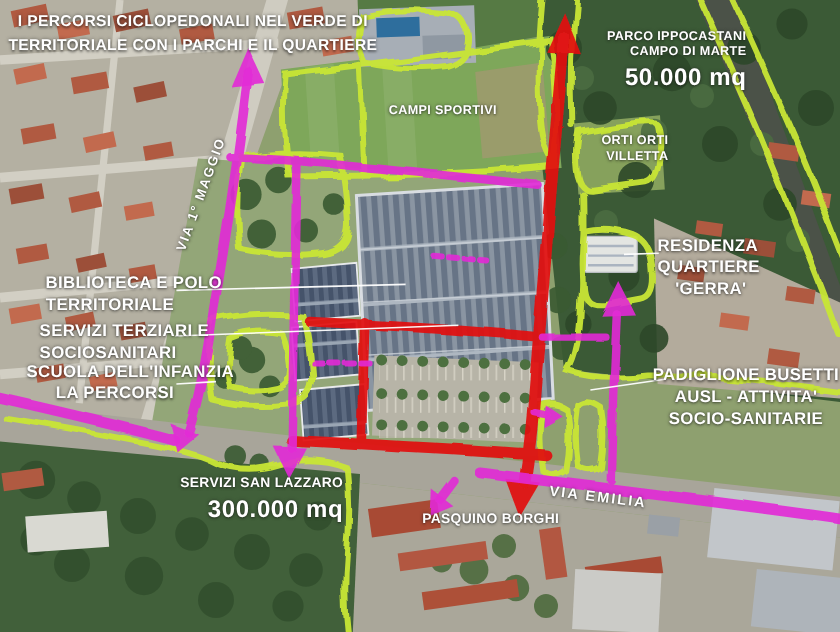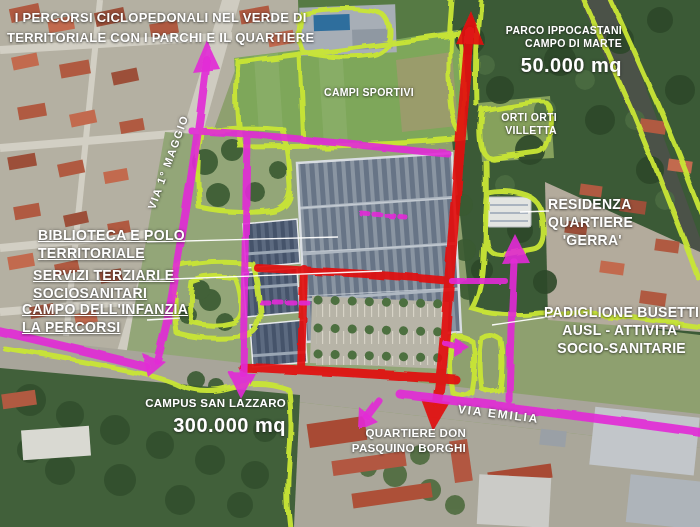--- a/index.html
+++ b/index.html
@@ -3,21 +3,21 @@
 <meta charset="utf-8">
 <style>
   html,body{margin:0;padding:0;background:#222;}
   #stage{position:relative;width:700px;height:527px;overflow:hidden;
          font-family:"Liberation Sans",sans-serif;background:#8ea06f;}
   #map{position:absolute;left:0;top:0;}
   .lbl{position:absolute;color:#fff;font-weight:bold;line-height:1.28;
        letter-spacing:.3px;text-shadow:0 0 3px rgba(40,40,40,.65),0 1px 2px rgba(0,0,0,.4);
        white-space:nowrap;}
   .center{text-align:right;}
-  .right{text-decoration:underline;}
+  .right{text-align:right;}
   .fs10{font-size:14px;}
   .fs105{font-size:10.5px;}
   .fs115{font-size:11.5px;}
   .fs13{font-size:13px;line-height:1.5;}
   .big{font-size:20px;letter-spacing:.5px;margin-top:2px;}
   .rot-maggio{transform:rotate(-70deg);transform-origin:50% 50%;font-size:11px;letter-spacing:1.5px;width:110px;text-align:center;}
   .rot-emilia{transform:rotate(7deg);transform-origin:0 50%;font-size:12px;letter-spacing:1.8px;}
 </style>
 </head>
 <body>
@@ -335,35 +335,34 @@
   <div>BIBLIOTECA E POLO</div>
   <div>TERRITORIALE</div>
 </div>
 
 <div class="lbl right fs10" style="left:33px;top:267px;width:110px;">
   <div>SERVIZI TERZIARI E</div>
   <div>SOCIOSANITARI</div>
 </div>
 
 <div class="lbl right fs10" style="left:22px;top:301px;width:123px;">
-  <div>CAMPO DELL'INFANZIA</div>
+  <div>SCUOLA DELL'INFANZIA</div>
   <div>LA PERCORSI</div>
 </div>
 
 <div class="lbl fs10" style="left:544px;top:304px;text-align:center;">
   <div>PADIGLIONE BUSETTI</div>
   <div>AUSL - ATTIVITA'</div>
   <div>SOCIO-SANITARIE</div>
 </div>
 
 <div class="lbl center fs115" style="left:118px;top:396px;width:168px;">
-  <div>CAMPUS SAN LAZZARO</div>
+  <div>SERVIZI SAN LAZZARO</div>
   <div class="big">300.000 mq</div>
 </div>
 
 <div class="lbl center fs115" style="left:330px;top:426px;width:136px;">
-  <div>QUARTIERE DON</div>
   <div>PASQUINO BORGHI</div>
 </div>
 
 <div class="lbl rot-emilia" style="left:458px;top:402px;">VIA EMILIA</div>
 
 </div>
 
 </body></html>

